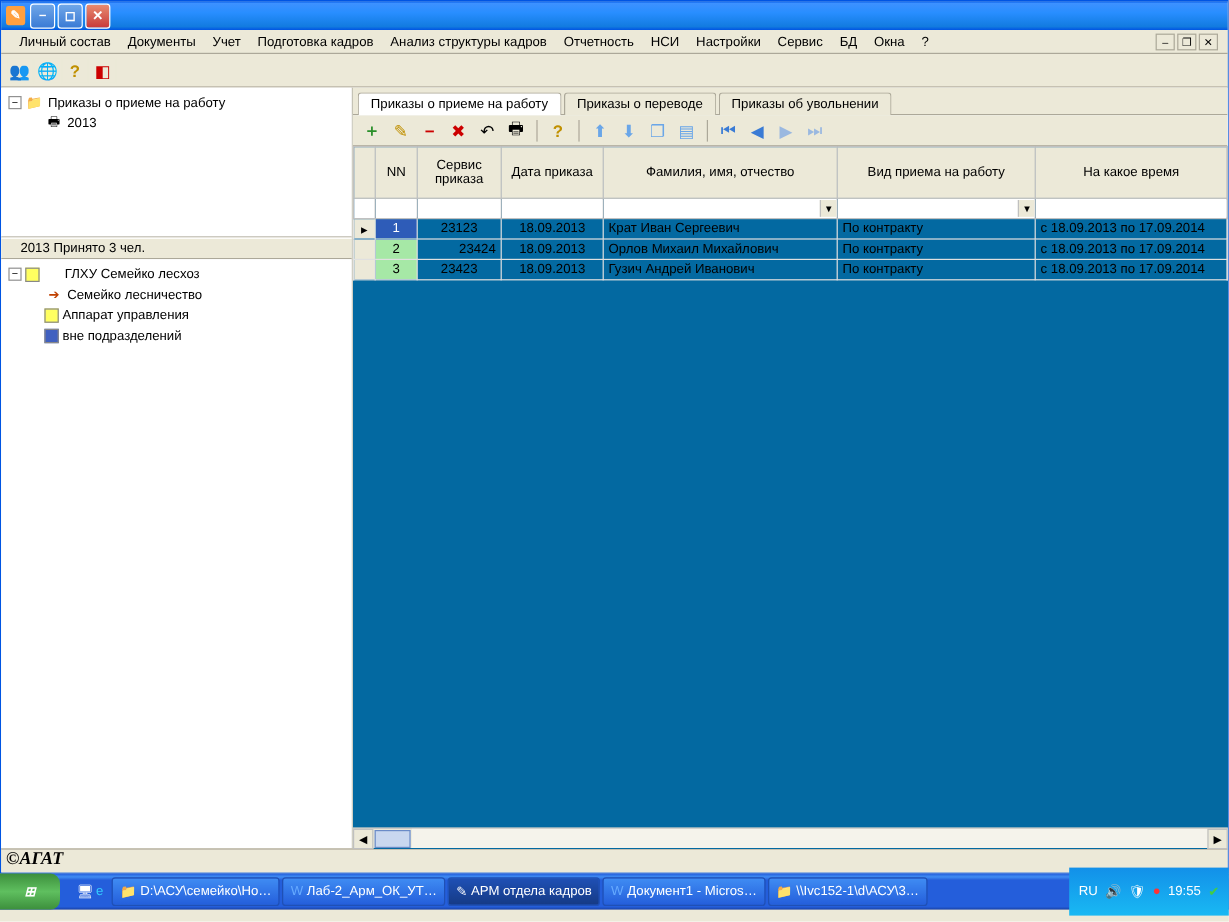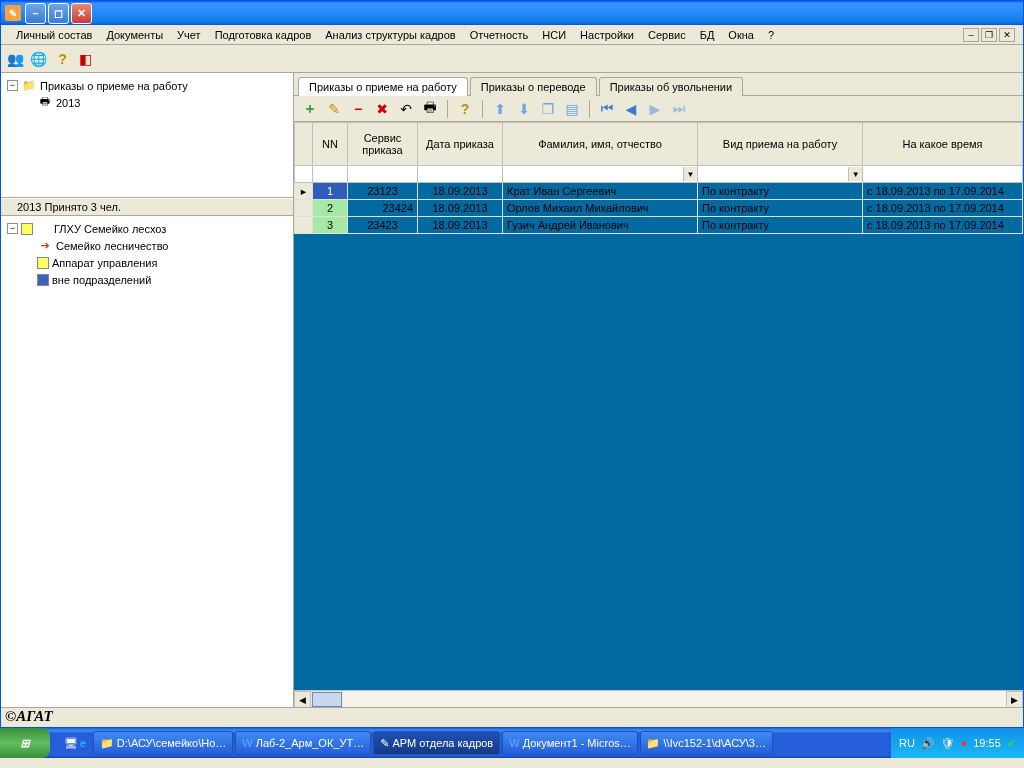--- a/index.html
+++ b/index.html
@@ -44,21 +44,21 @@
 .row-indicator{background:#ece9d8;text-align:center;width:18px;}
 .nn-cell{text-align:center;}
 .nn-sel{background:#2e5cb8;color:#fff;}
 .nn-green{background:#a6e8a6;}
 .bottom-status{height:20px;background:#ece9d8;border-top:1px solid #aca899;display:flex;padding:0 4px;}
 .agat{font-weight:bold;font-style:italic;font-family:"Times New Roman",serif;font-size:15px;}
 .taskbar{height:30px;width:1024px;background:linear-gradient(to bottom,#245edb 0%,#3f8cf3 9%,#245edb 18%,#245edb 92%,#1941a5 100%);display:flex;align-items:center;position:absolute;bottom:10px;left:0;}
 .start-btn{height:30px;width:50px;background:linear-gradient(to bottom,#3c8f3c 0%,#5fbf5f 50%,#3c8f3c 100%);border-radius:0 8px 8px 0;display:flex;align-items:center;justify-content:center;color:#fff;font-weight:bold;font-style:italic;cursor:pointer;}
 .task-item{height:24px;background:linear-gradient(#3f8cf3,#245edb);border:1px solid #1f50b5;border-radius:3px;margin:0 1px;padding:0 6px;display:flex;align-items:center;color:#fff;font-size:11px;cursor:pointer;max-width:150px;overflow:hidden;white-space:nowrap;}
 .task-item.active{background:linear-gradient(#1f50b5,#153a85);}
-.tray{margin-left:auto;height:30px;background:linear-gradient(#1290e9,#19b9f3);display:flex;align-items:center;padding:0 8px;color:#fff;gap:6px;}
+.tray{margin-left:auto;height:40px;background:linear-gradient(#1290e9,#19b9f3);display:flex;align-items:center;padding:0 8px;color:#fff;gap:6px;}
 .folder-icon{color:#f0c050;}
 .sq{width:12px;height:12px;display:inline-block;border:1px solid #888;}
 .scroll-hint{position:absolute;bottom:0;left:0;right:0;height:17px;background:#ece9d8;border-top:1px solid #c0c0c0;display:flex;}
 .scroll-hint .sb-track{flex:1;background:#f5f3eb;}
 .scroll-hint .sb-btn{width:17px;height:17px;background:#ece9d8;border:1px solid #c0c0c0;display:flex;align-items:center;justify-content:center;font-size:9px;}
 .scroll-hint .sb-thumb{width:30px;height:15px;background:#c9d7ef;border:1px solid #6b8bc7;margin:1px;}
 </style>
 </head>
 <body>
 

